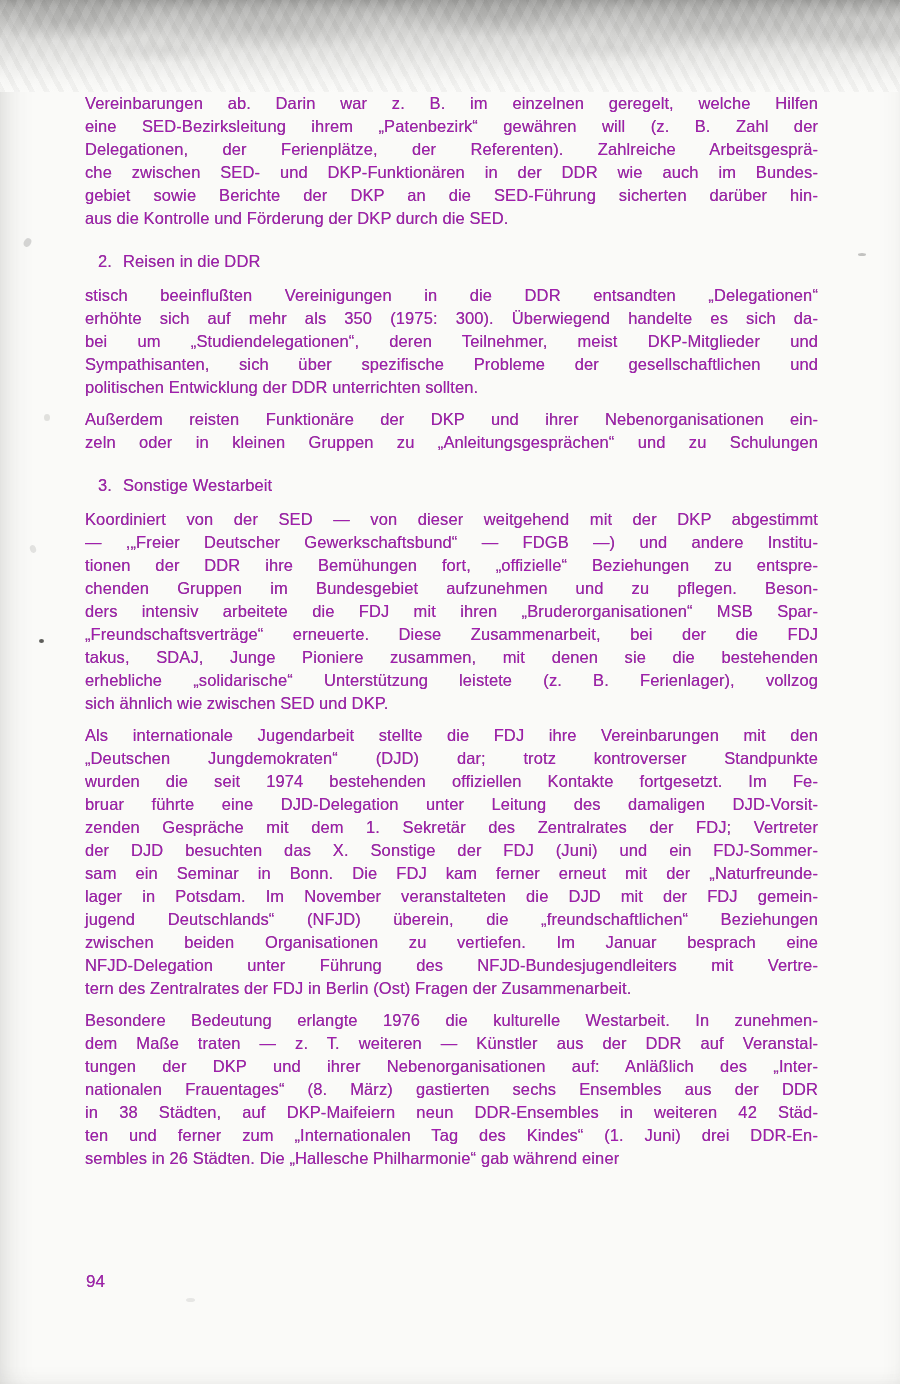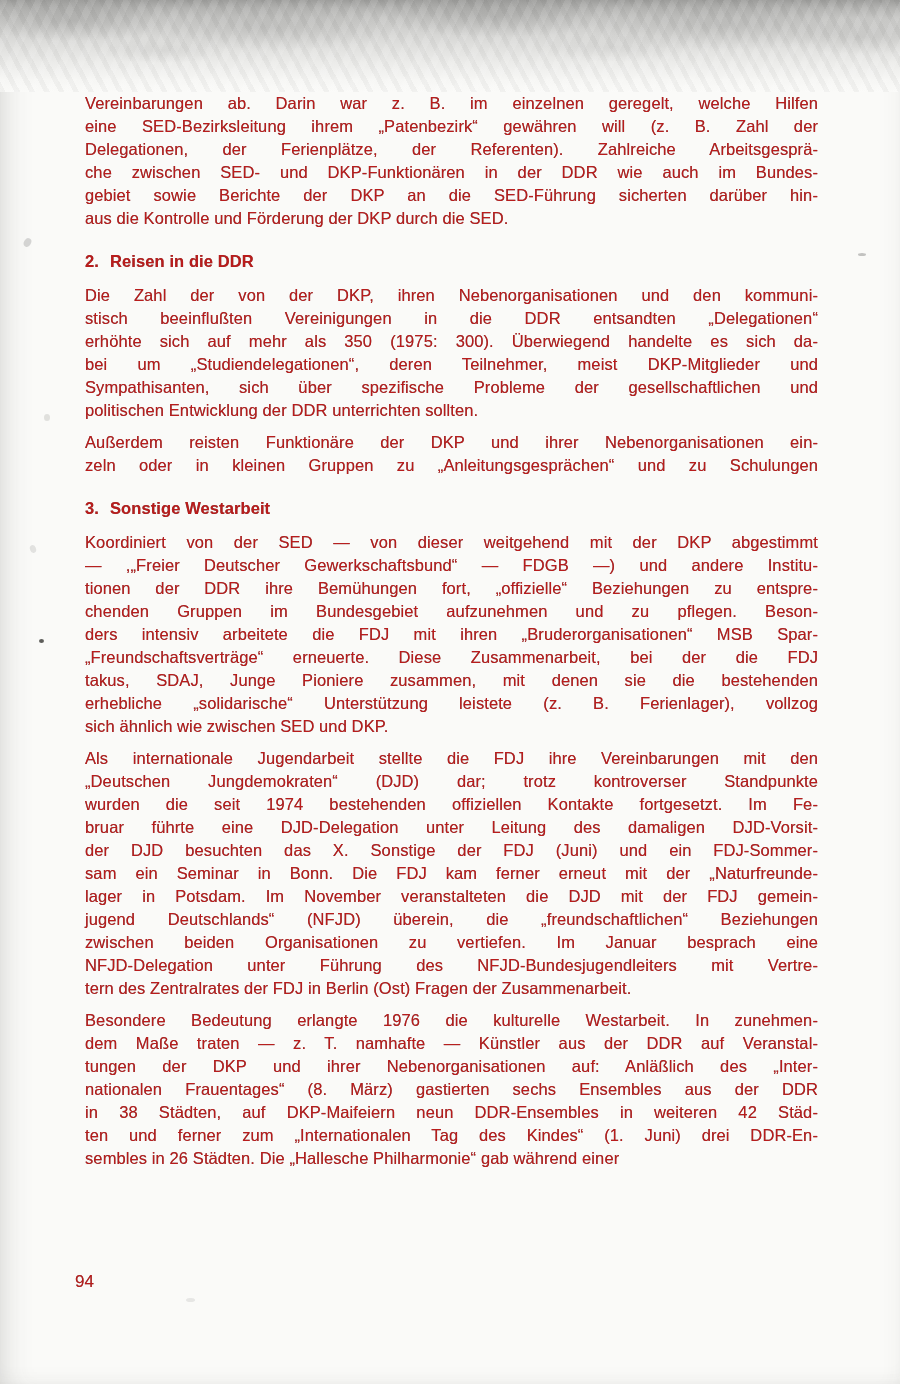--- a/index.html
+++ b/index.html
@@ -11,21 +11,21 @@
     height: 1384px;
     background: #efefed;
     font-family: "Liberation Sans", sans-serif;
   }
   .page {
     position: relative;
     width: 900px;
     height: 1384px;
     background: #fafaf8;
     overflow: hidden;
-    color: #b91c1c;
+    color: #a21caf;
     box-shadow:
       inset 22px 0 34px -26px rgba(60,60,58,0.28),
       inset -14px 0 30px -26px rgba(60,60,58,0.16),
       inset 0 -16px 30px -26px rgba(60,60,58,0.12);
   }
   
   .scan-band {
     position: absolute;
     top: 0; left: 0; right: 0;
     height: 92px;
@@ -59,28 +59,28 @@
   }
   .para { margin: 0 0 9px 0; }
   .line {
     line-height: 23px;
     text-align: justify;
     text-align-last: justify;
     white-space: normal;
   }
   .line.last { text-align-last: left; }
   .heading {
-    font-weight: bold;
+    font-weight: normal;
     line-height: 23px;
-    margin: 20px 0 11px 0;
+    margin: 20px 0 11px 13px;
   }
   .h-num { display: inline-block; min-width: 25px; }
   .page-number {
     position: absolute;
-    left: 75px;
+    left: 86px;
     top: 1270px;
     font-size: 17px;
     line-height: 23px;
     text-shadow: 0 0 0.5px rgba(20,20,18,0.5);
   }
   .speck { position: absolute; border-radius: 50%; }
   .speck.s1 { left: 39px;  top: 639px;  width: 5px; height: 4px; background: rgba(40,40,38,0.75); }
   .speck.s2 { left: 858px; top: 253px;  width: 8px; height: 3px; background: rgba(90,90,88,0.35); }
   .speck.s3 { left: 24px;  top: 238px;  width: 7px; height: 9px; background: rgba(120,120,118,0.28); transform: rotate(30deg); }
   .speck.s4 { left: 44px;  top: 414px;  width: 6px; height: 7px; background: rgba(130,130,128,0.22); }
@@ -97,21 +97,20 @@
       <div class="para">
         <div class="line">Vereinbarungen ab. Darin war z. B. im einzelnen geregelt, welche Hilfen</div>
         <div class="line">eine SED-Bezirksleitung ihrem „Patenbezirk“ gewähren will (z. B. Zahl der</div>
         <div class="line">Delegationen, der Ferienplätze, der Referenten). Zahlreiche Arbeitsgesprä-</div>
         <div class="line">che zwischen SED- und DKP-Funktionären in der DDR wie auch im Bundes-</div>
         <div class="line">gebiet sowie Berichte der DKP an die SED-Führung sicherten darüber hin-</div>
         <div class="line last">aus die Kontrolle und Förderung der DKP durch die SED.</div>
       </div>
       <div class="heading"><span class="h-num">2.</span><span class="h-title">Reisen in die DDR</span></div>
       <div class="para">
-        <div class="line">Die Zahl der von der DKP, ihren Nebenorganisationen und den kommuni-</div>
         <div class="line">stisch beeinflußten Vereinigungen in die DDR entsandten „Delegationen“</div>
         <div class="line">erhöhte sich auf mehr als 350 (1975: 300). Überwiegend handelte es sich da-</div>
         <div class="line">bei um „Studiendelegationen“, deren Teilnehmer, meist DKP-Mitglieder und</div>
         <div class="line">Sympathisanten, sich über spezifische Probleme der gesellschaftlichen und</div>
         <div class="line last">politischen Entwicklung der DDR unterrichten sollten.</div>
       </div>
       <div class="para">
         <div class="line">Außerdem reisten Funktionäre der DKP und ihrer Nebenorganisationen ein-</div>
         <div class="line">zeln oder in kleinen Gruppen zu „Anleitungsgesprächen“ und zu Schulungen</div>
       </div>
@@ -125,31 +124,32 @@
         <div class="line">„Freundschaftsverträge“ erneuerte. Diese Zusammenarbeit, bei der die FDJ</div>
         <div class="line">takus, SDAJ, Junge Pioniere zusammen, mit denen sie die bestehenden</div>
         <div class="line">erhebliche „solidarische“ Unterstützung leistete (z. B. Ferienlager), vollzog</div>
         <div class="line last">sich ähnlich wie zwischen SED und DKP.</div>
       </div>
       <div class="para">
         <div class="line">Als internationale Jugendarbeit stellte die FDJ ihre Vereinbarungen mit den</div>
         <div class="line">„Deutschen Jungdemokraten“ (DJD) dar; trotz kontroverser Standpunkte</div>
         <div class="line">wurden die seit 1974 bestehenden offiziellen Kontakte fortgesetzt. Im Fe-</div>
         <div class="line">bruar führte eine DJD-Delegation unter Leitung des damaligen DJD-Vorsit-</div>
+        <div class="line">zenden Gespräche mit dem 1. Sekretär des Zentralrates der FDJ; Vertreter</div>
         <div class="line">der DJD besuchten das X. Sonstige der FDJ (Juni) und ein FDJ-Sommer-</div>
         <div class="line">sam ein Seminar in Bonn. Die FDJ kam ferner erneut mit der „Naturfreunde-</div>
         <div class="line">lager in Potsdam. Im November veranstalteten die DJD mit der FDJ gemein-</div>
         <div class="line">jugend Deutschlands“ (NFJD) überein, die „freundschaftlichen“ Beziehungen</div>
         <div class="line">zwischen beiden Organisationen zu vertiefen. Im Januar besprach eine</div>
         <div class="line">NFJD-Delegation unter Führung des NFJD-Bundesjugendleiters mit Vertre-</div>
         <div class="line last">tern des Zentralrates der FDJ in Berlin (Ost) Fragen der Zusammenarbeit.</div>
       </div>
       <div class="para">
         <div class="line">Besondere Bedeutung erlangte 1976 die kulturelle Westarbeit. In zunehmen-</div>
-        <div class="line">dem Maße traten — z. T. namhafte — Künstler aus der DDR auf Veranstal-</div>
+        <div class="line">dem Maße traten — z. T. weiteren — Künstler aus der DDR auf Veranstal-</div>
         <div class="line">tungen der DKP und ihrer Nebenorganisationen auf: Anläßlich des „Inter-</div>
         <div class="line">nationalen Frauentages“ (8. März) gastierten sechs Ensembles aus der DDR</div>
         <div class="line">in 38 Städten, auf DKP-Maifeiern neun DDR-Ensembles in weiteren 42 Städ-</div>
         <div class="line">ten und ferner zum „Internationalen Tag des Kindes“ (1. Juni) drei DDR-En-</div>
         <div class="line last">sembles in 26 Städten. Die „Hallesche Philharmonie“ gab während einer</div>
       </div>
     </main>
 
   <div class="page-number">94</div>
 

